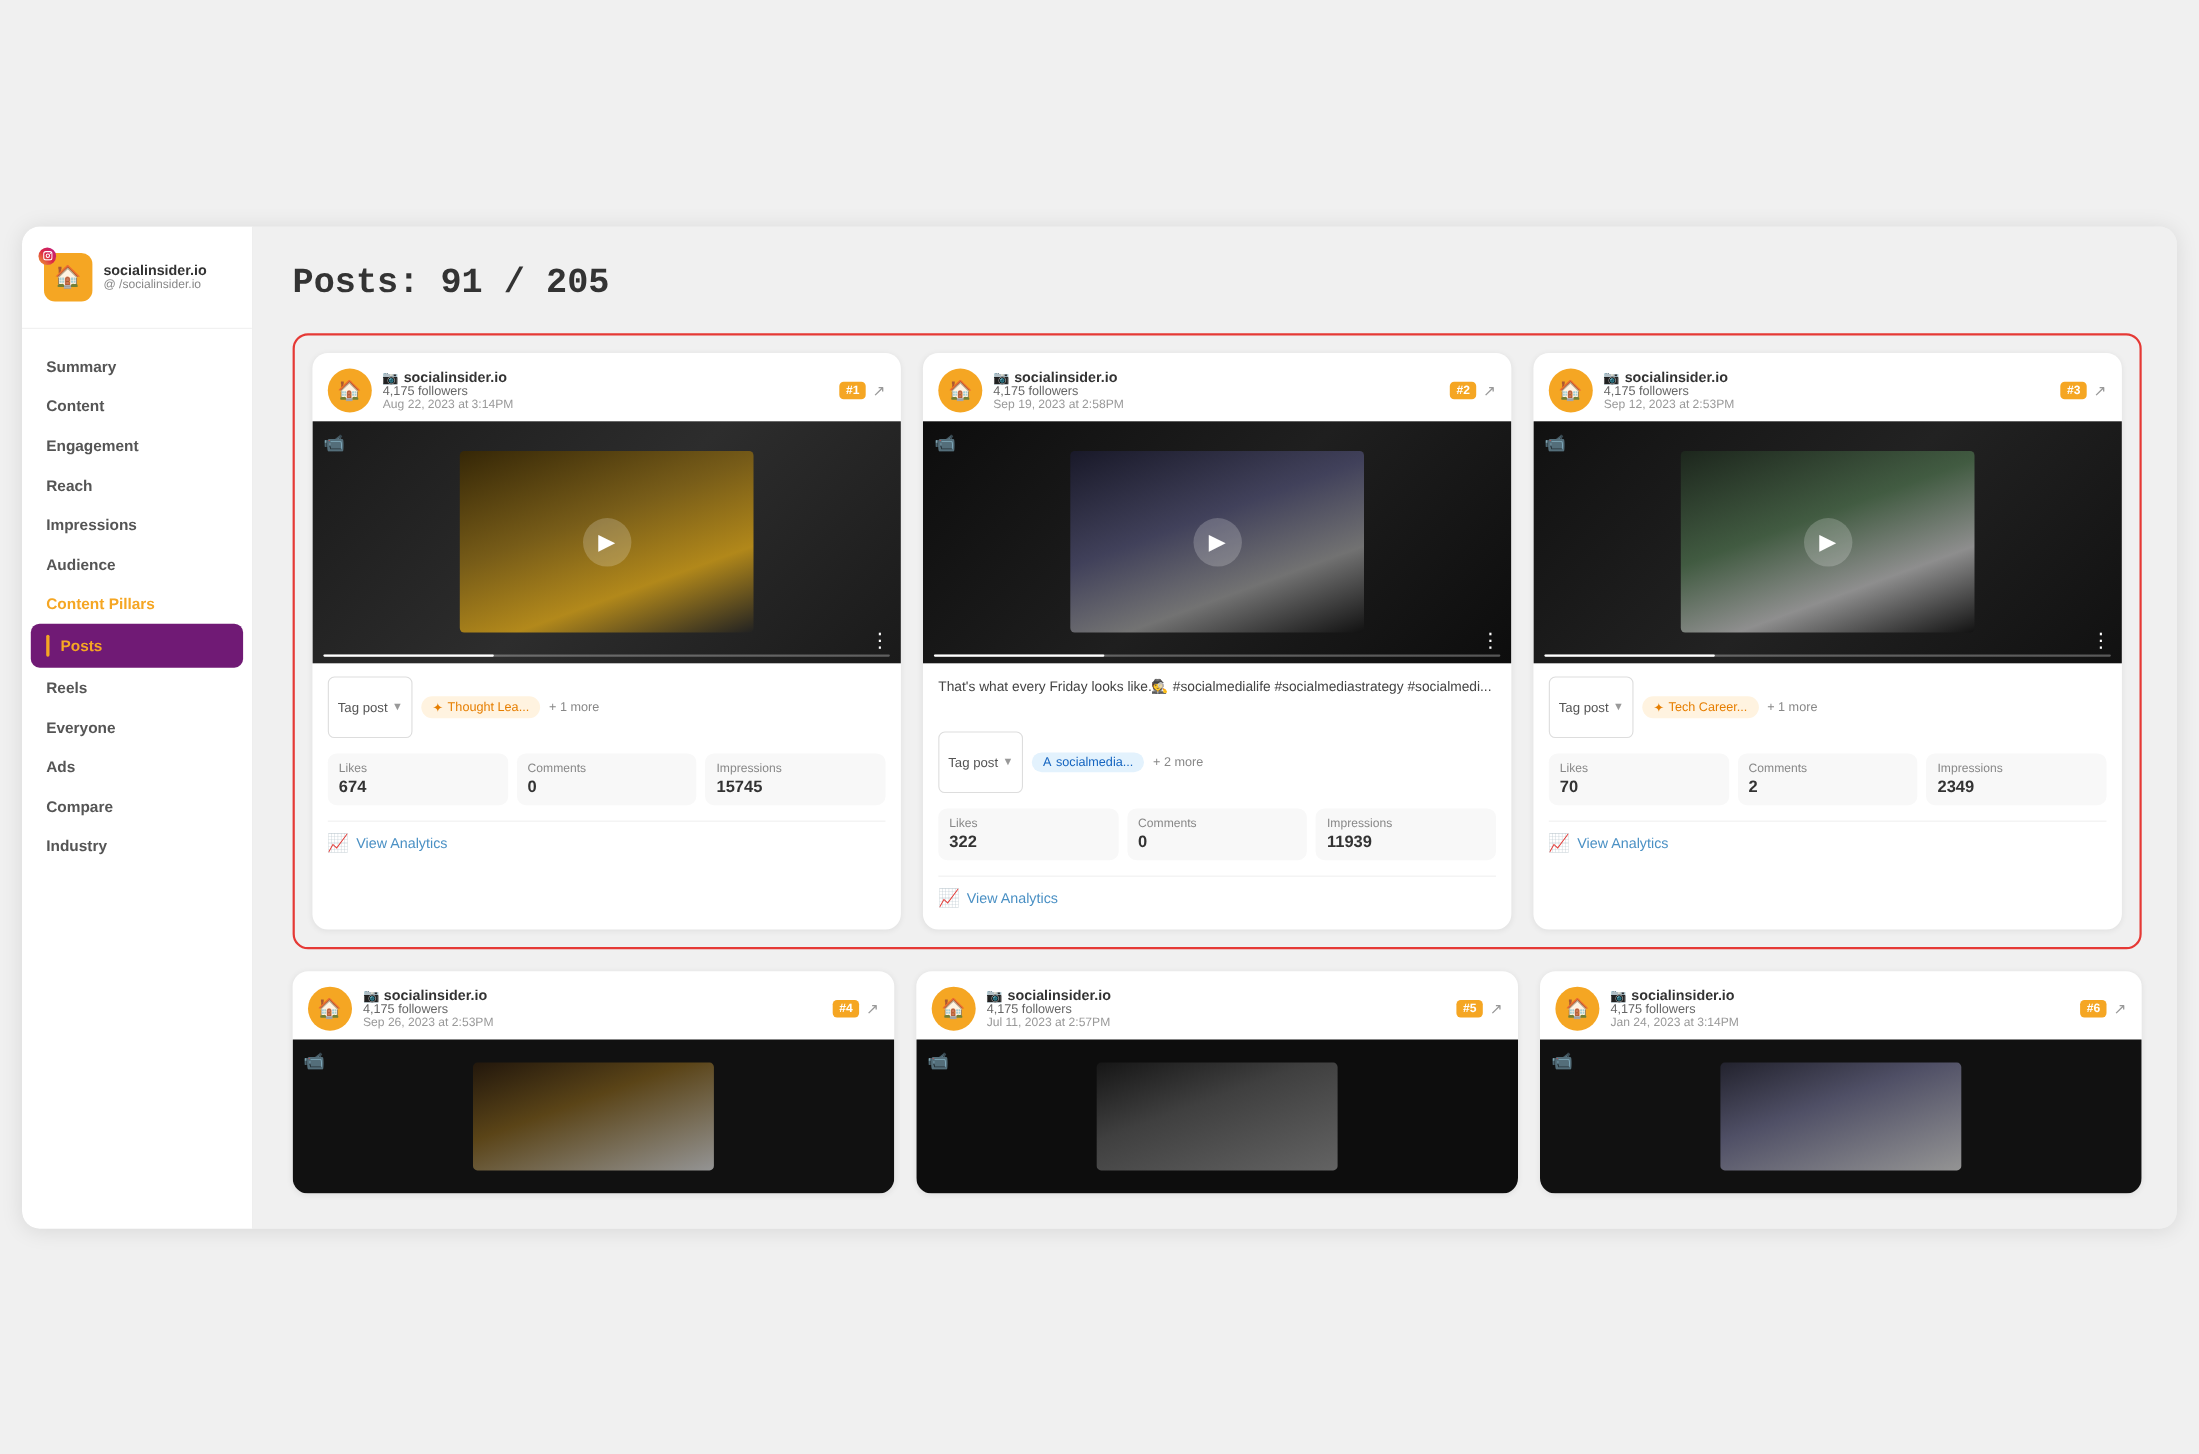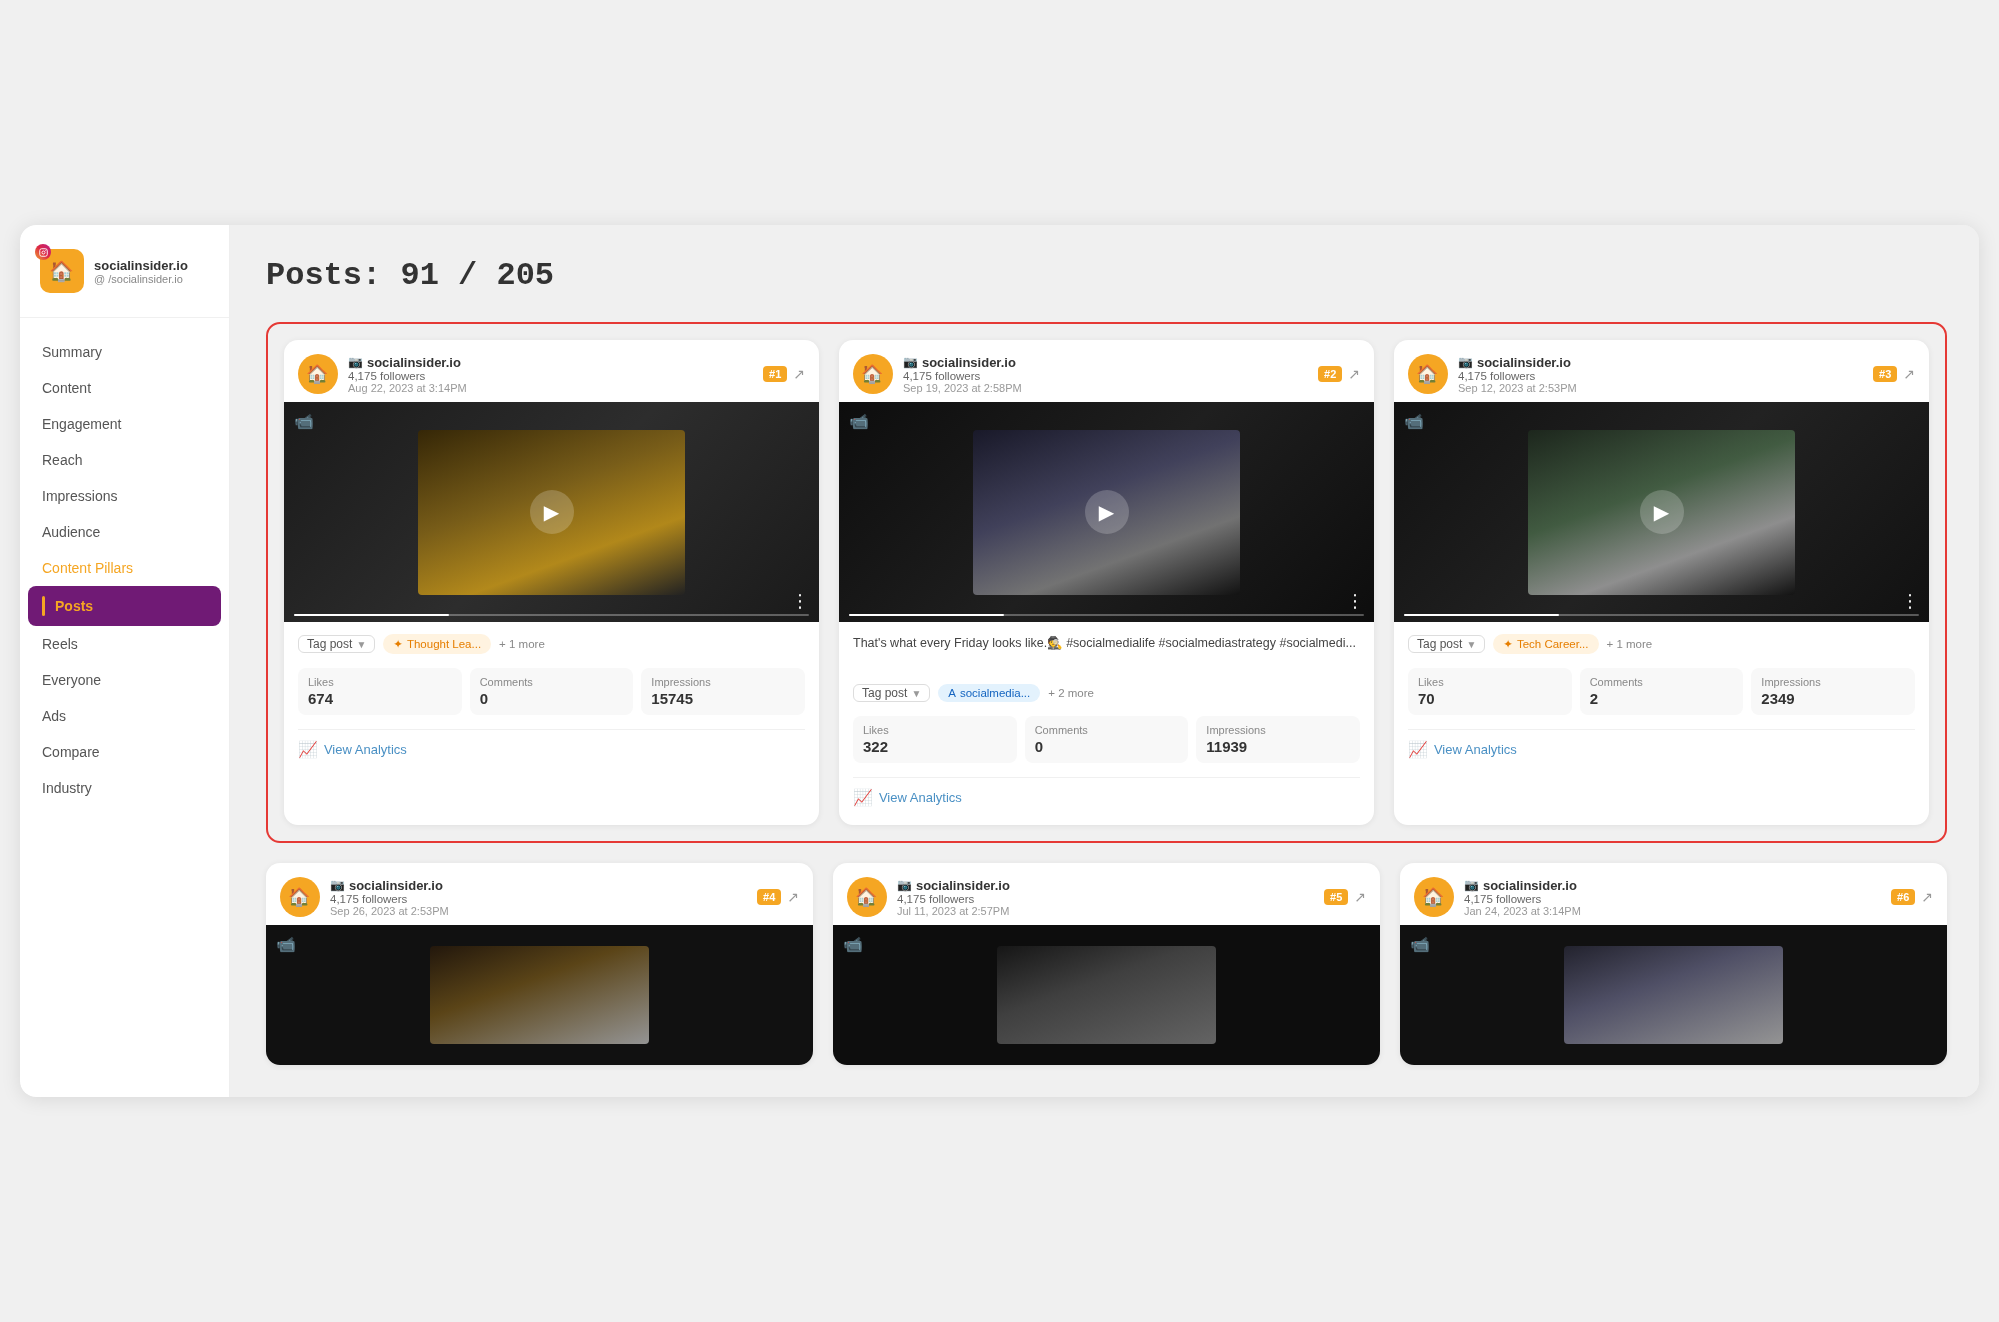--- a/index.html
+++ b/index.html
@@ -83,21 +83,21 @@
       display: flex;
       flex-direction: column;
       padding: 0 8px;
     }
     .sidebar-item {
       padding: 10px 14px;
       border-radius: 8px;
       cursor: pointer;
       font-size: 14px;
       color: #555;
-      font-weight: 400;
+      font-weight: 700;
       display: flex;
       align-items: flex-start;
       gap: 8px;
       transition: background 0.15s;
     }
     .sidebar-item.active-highlight {
       background: #701a75;
       color: #f5a623;
       font-weight: 600;
     }
@@ -256,21 +256,21 @@
       gap: 8px;
       margin-bottom: 14px;
       flex-wrap: wrap;
     }
     .tag-post-selector {
       display: flex;
       align-items: center;
       gap: 4px;
       border: 1px solid #ddd;
       border-radius: 6px;
-      padding: 1px 8px;
+      padding: 20px 8px;
       font-size: 12px;
       color: #555;
       cursor: pointer;
     }
     .tag-post-selector .chevron {
       font-size: 10px;
       color: #999;
     }
     .tag-pill {
       display: flex;

